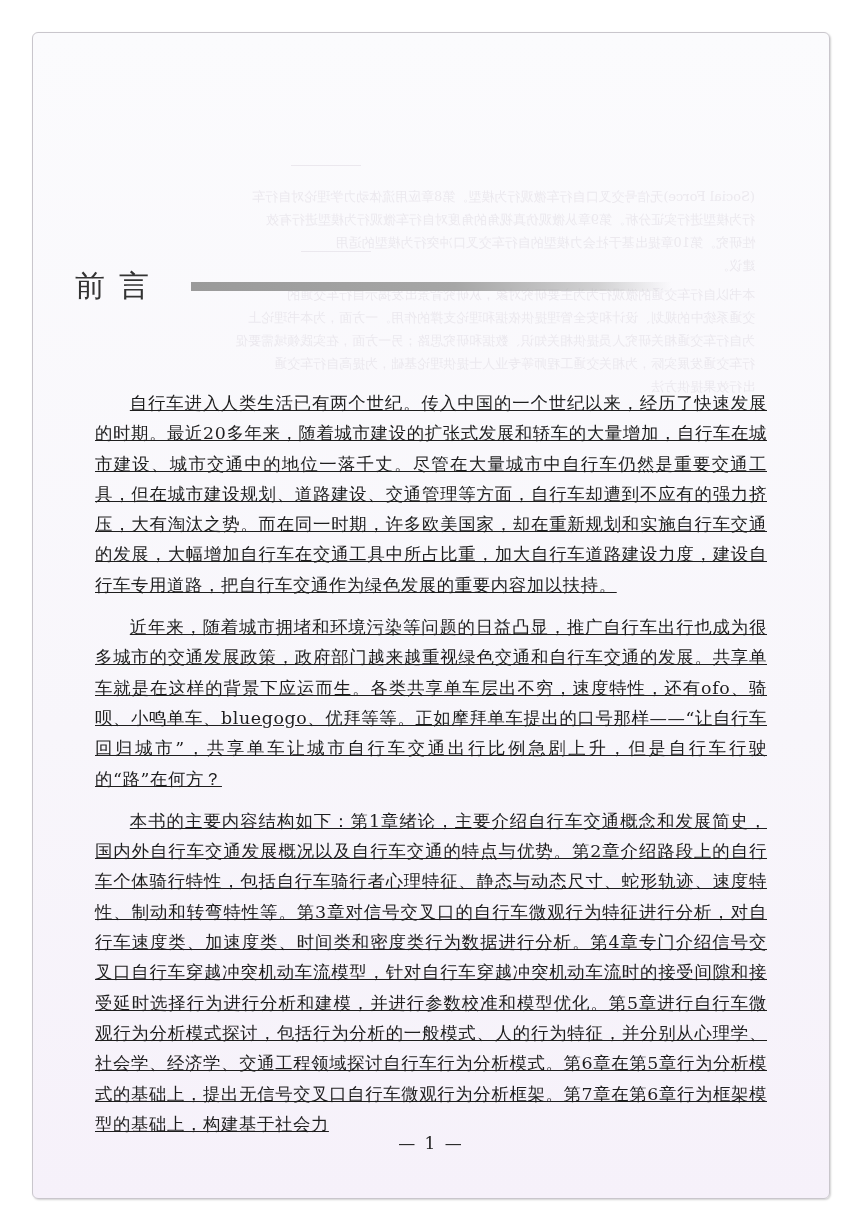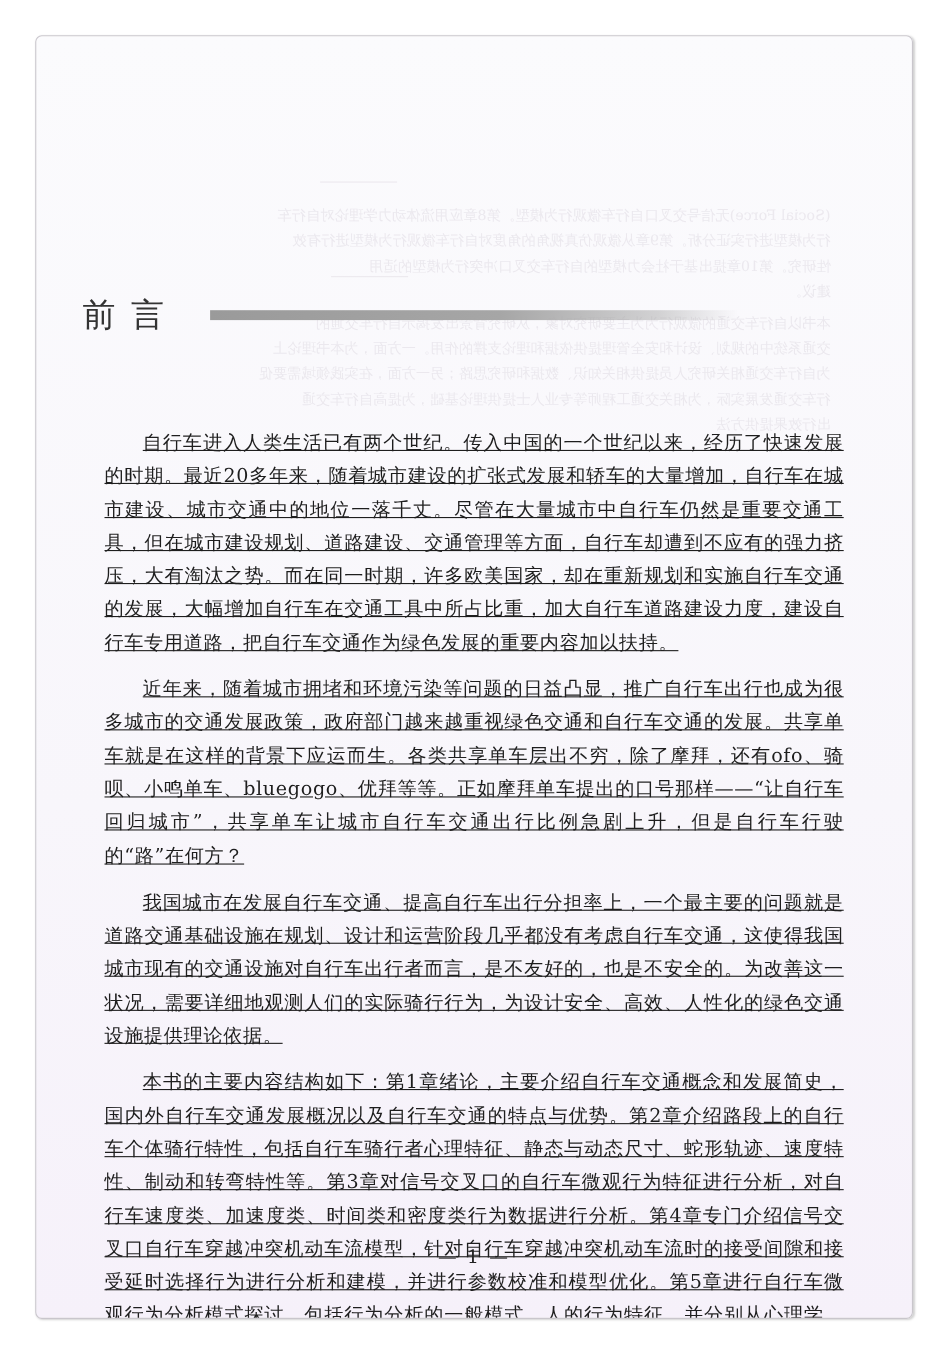--- a/index.html
+++ b/index.html
@@ -113,19 +113,18 @@
   <div class="bleed-line" style="left:258px; top:132px; width:70px; height:1px;"></div>
   <div class="bleed-line" style="left:268px; top:218px; width:70px; height:1px;"></div>
 
   <div class="heading">
     <span class="heading-title">前言</span>
     <span class="heading-bar"></span>
   </div>
 
   <div class="body-text">
     <p>自行车进入人类生活已有两个世纪。传入中国的一个世纪以来，经历了快速发展的时期。最近20多年来，随着城市建设的扩张式发展和轿车的大量增加，自行车在城市建设、城市交通中的地位一落千丈。尽管在大量城市中自行车仍然是重要交通工具，但在城市建设规划、道路建设、交通管理等方面，自行车却遭到不应有的强力挤压，大有淘汰之势。而在同一时期，许多欧美国家，却在重新规划和实施自行车交通的发展，大幅增加自行车在交通工具中所占比重，加大自行车道路建设力度，建设自行车专用道路，把自行车交通作为绿色发展的重要内容加以扶持。</p>
-    <p>近年来，随着城市拥堵和环境污染等问题的日益凸显，推广自行车出行也成为很多城市的交通发展政策，政府部门越来越重视绿色交通和自行车交通的发展。共享单车就是在这样的背景下应运而生。各类共享单车层出不穷，除了摩拜，还有ofo、骑呗、小鸣单车、bluegogo、优拜等等。正如摩拜单车提出的口号那样——“让自行车回归城市”，共享单车让城市自行车交通出行比例急剧上升，但是自行车行驶的“路”在何方？</p>
-    <p>我国城市在发展自行车交通、提高自行车出行分担率上，一个最主要的问题就是道路交通基础设施在规划、设计和运营阶段几乎都没有考虑自行车交通，这使得我国城市现有的交通设施对自行车出行者而言，是不友好的，也是不安全的。为改善这一状况，需要详细地观测人们的实际骑行行为，为设计安全、高效、人性化的绿色交通设施提供理论依据。</p>
+    <p>近年来，随着城市拥堵和环境污染等问题的日益凸显，推广自行车出行也成为很多城市的交通发展政策，政府部门越来越重视绿色交通和自行车交通的发展。共享单车就是在这样的背景下应运而生。各类共享单车层出不穷，速度特性，还有ofo、骑呗、小鸣单车、bluegogo、优拜等等。正如摩拜单车提出的口号那样——“让自行车回归城市”，共享单车让城市自行车交通出行比例急剧上升，但是自行车行驶的“路”在何方？</p>
     <p>本书的主要内容结构如下：第1章绪论，主要介绍自行车交通概念和发展简史，国内外自行车交通发展概况以及自行车交通的特点与优势。第2章介绍路段上的自行车个体骑行特性，包括自行车骑行者心理特征、静态与动态尺寸、蛇形轨迹、速度特性、制动和转弯特性等。第3章对信号交叉口的自行车微观行为特征进行分析，对自行车速度类、加速度类、时间类和密度类行为数据进行分析。第4章专门介绍信号交叉口自行车穿越冲突机动车流模型，针对自行车穿越冲突机动车流时的接受间隙和接受延时选择行为进行分析和建模，并进行参数校准和模型优化。第5章进行自行车微观行为分析模式探讨，包括行为分析的一般模式、人的行为特征，并分别从心理学、社会学、经济学、交通工程领域探讨自行车行为分析模式。第6章在第5章行为分析模式的基础上，提出无信号交叉口自行车微观行为分析框架。第7章在第6章行为框架模型的基础上，构建基于社会力</p>
   </div>
 
   <div class="page-number">— 1 —</div>
 </div>
 
 </body></html>

